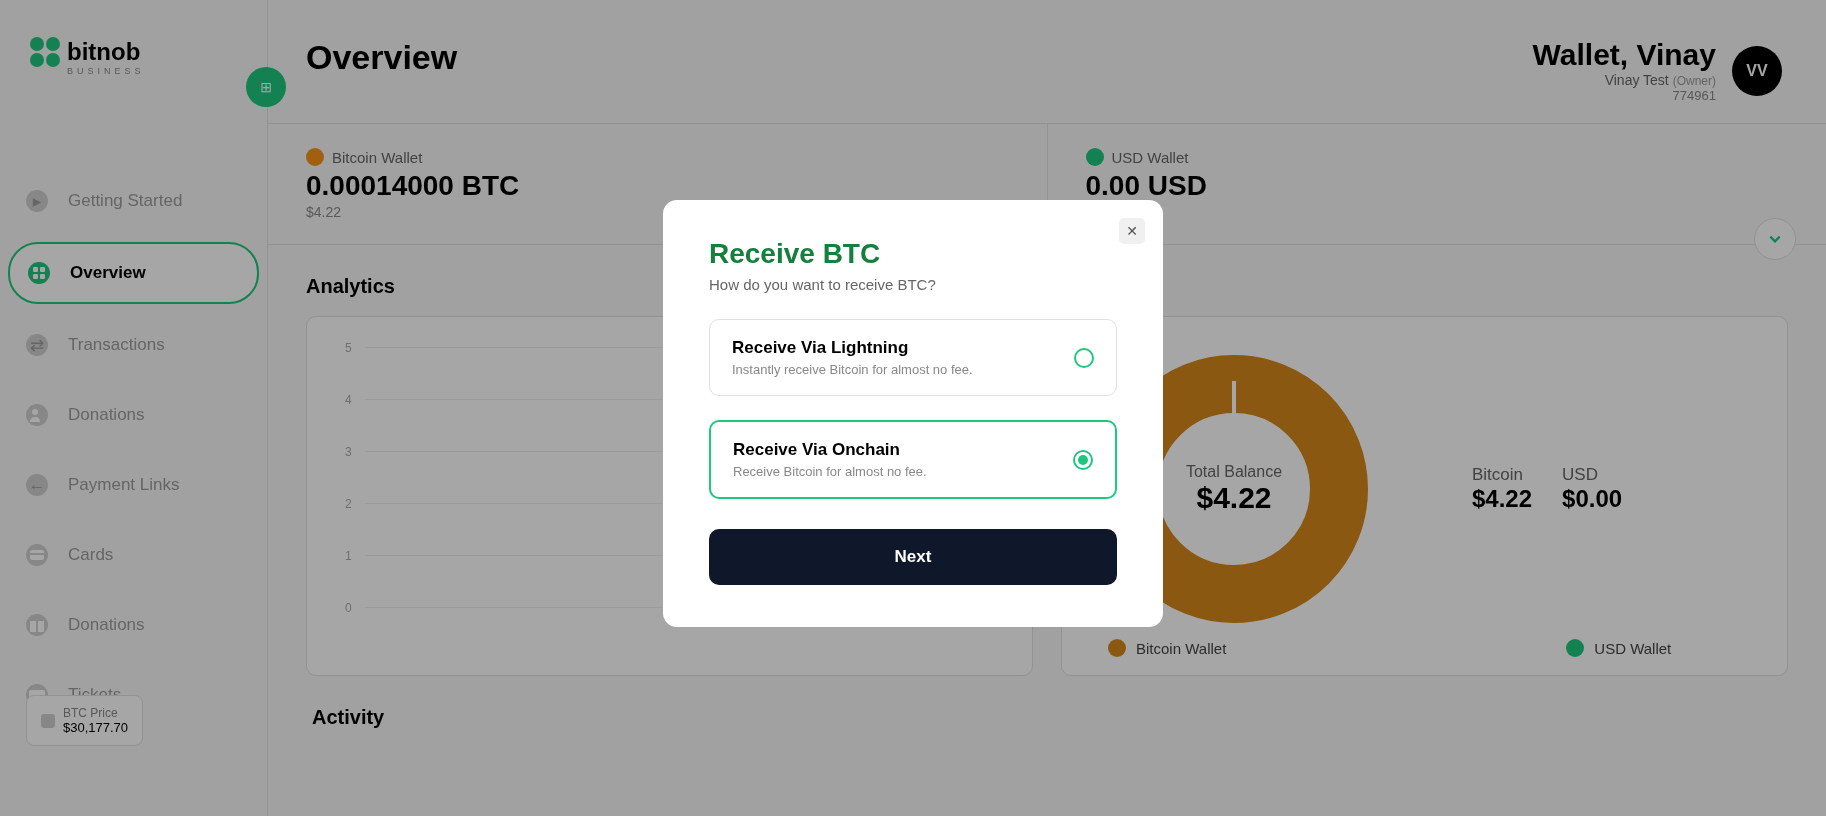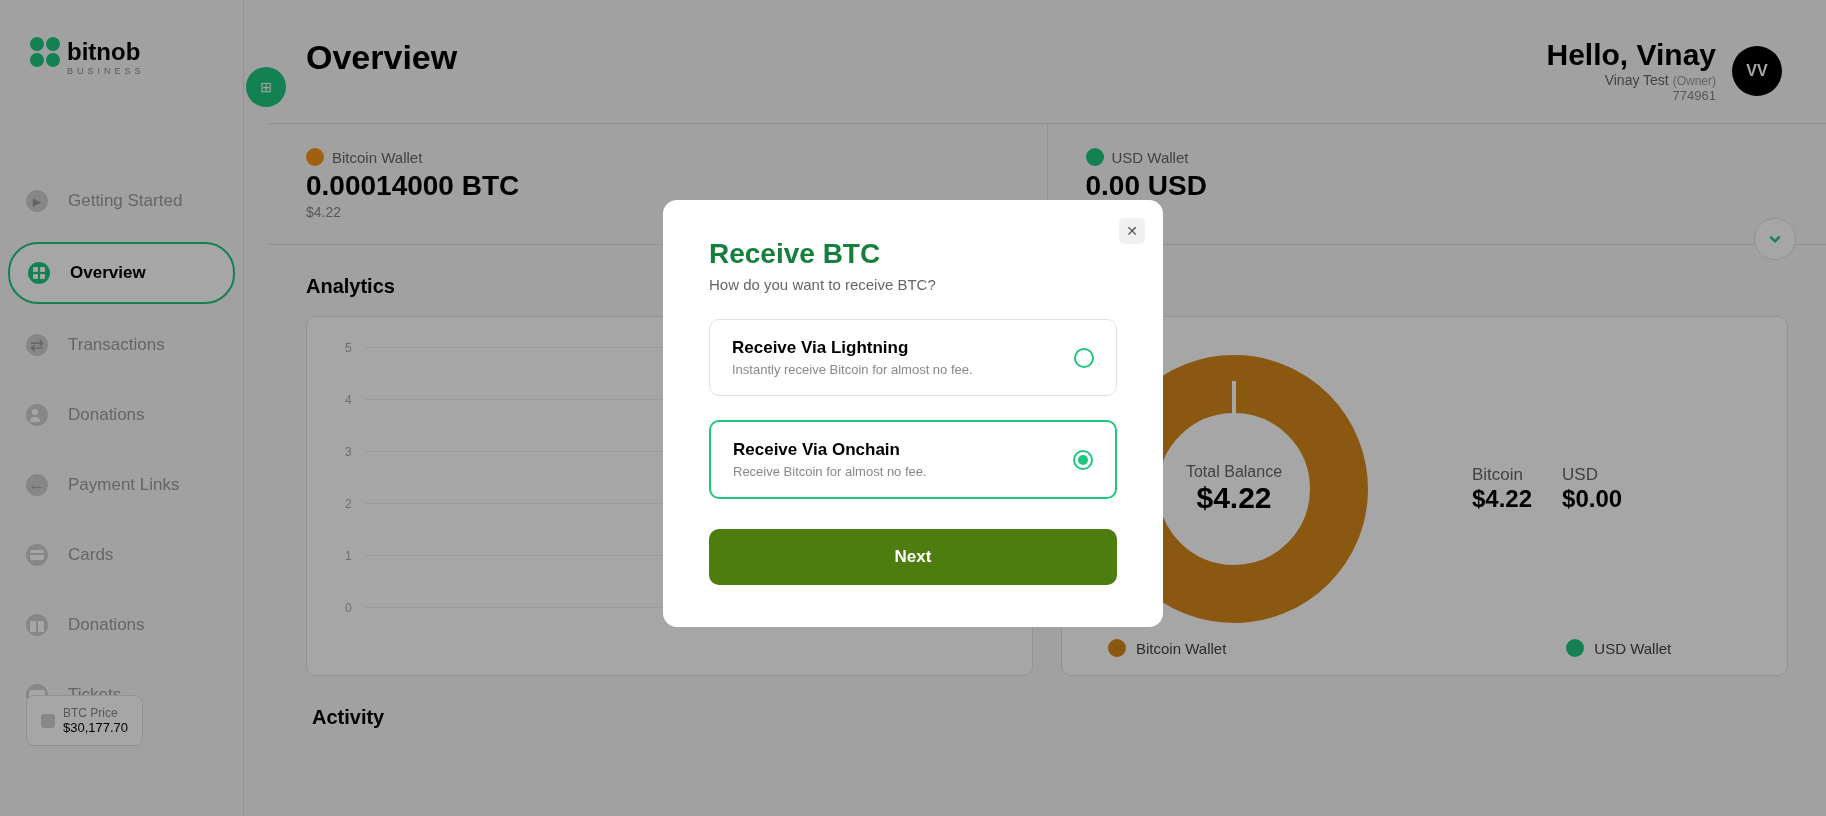--- a/index.html
+++ b/index.html
@@ -1,18 +1,18 @@
 <!DOCTYPE html>
 <html><head>
   <meta charset="utf-8">
   <style>
     * { margin: 0; padding: 0; box-sizing: border-box; font-family: -apple-system, BlinkMacSystemFont, 'Segoe UI', sans-serif; }
     body { width: 1826px; height: 816px; background: #f8f8f8; position: relative; overflow: hidden; }
     
-    .sidebar { position: absolute; left: 0; top: 0; width: 244px; height: 100%; background: #f8f8f8; border-right: 1px solid #e0e0e0; }
+    .sidebar { position: absolute; left: 0; top: 0; width: 268px; height: 100%; background: #f8f8f8; border-right: 1px solid #e0e0e0; }
     .logo { padding: 30px 0 0 29px; }
     .logo svg { width: 130px; height: 48px; }
     
     .nav { margin-top: 90px; padding: 0 8px; }
     .nav-item { display: flex; align-items: center; padding: 18px 18px; border-radius: 30px; margin-bottom: 12px; cursor: pointer; color: #9b9b9b; font-size: 17px; }
     .nav-item.active { background: #fff; color: #000; font-weight: 600; border: 2px solid #1fc77e; }
     .nav-item .nav-icon { width: 22px; height: 22px; border-radius: 50%; background: #d0d0d0; margin-right: 20px; display: flex; align-items: center; justify-content: center; flex-shrink: 0; }
     .nav-item.active .nav-icon { background: #1fc77e; }
     
     .btc-price-box { position: absolute; bottom: 70px; left: 26px; border: 1px solid #e0e0e0; border-radius: 8px; padding: 10px 14px; display: flex; align-items: center; gap: 8px; background: #fff; }
@@ -77,21 +77,21 @@
     .modal { position: absolute; top: 200px; left: 50%; transform: translateX(-50%); width: 500px; background: #fff; border-radius: 14px; padding: 38px 46px 42px 46px; z-index: 11; }
     .modal-close { position: absolute; top: 18px; right: 18px; width: 26px; height: 26px; border-radius: 5px; background: #f0f0f0; display: flex; align-items: center; justify-content: center; cursor: pointer; font-size: 14px; color: #555; }
     .modal-title { font-size: 28px; font-weight: 700; color: #15803d; margin-bottom: 6px; }
     .modal-sub { font-size: 15px; color: #666; margin-bottom: 26px; }
     .option { border: 1px solid #e0e0e0; border-radius: 10px; padding: 18px 22px; display: flex; justify-content: space-between; align-items: center; margin-bottom: 24px; cursor: pointer; }
     .option.selected { border: 2px solid #1fc77e; }
     .option-title { font-size: 17px; font-weight: 600; color: #000; margin-bottom: 4px; }
     .option-desc { font-size: 13px; color: #888; }
     .radio { width: 20px; height: 20px; border-radius: 50%; border: 2px solid #1fc77e; display: flex; align-items: center; justify-content: center; }
     .radio.checked::after { content: ''; width: 10px; height: 10px; border-radius: 50%; background: #1fc77e; }
-    .next-btn { width: 100%; padding: 18px; background: #4d7c0f; color: #fff; border: none; border-radius: 10px; font-size: 17px; font-weight: 600; cursor: pointer; margin-top: 6px; }
+    .next-btn { width: 100%; padding: 18px; background: #0f172a; color: #fff; border: none; border-radius: 10px; font-size: 17px; font-weight: 600; cursor: pointer; margin-top: 6px; }
   </style>
 </head>
 <body>
 
 <div class="sidebar">
   <div class="logo">
     <svg viewBox="0 0 130 48">
       <circle cx="8" cy="14" r="7" fill="#1fc77e"></circle>
       <circle cx="24" cy="14" r="7" fill="#1fc77e"></circle>
       <circle cx="8" cy="30" r="7" fill="#1fc77e"></circle>
@@ -174,21 +174,21 @@
 
 <div class="sidebar-toggle">
   <span>⊞</span>
 </div>
 
 <div class="main">
   <div class="header">
     <div class="page-title">Overview</div>
     <div class="user-block">
       <div class="user-text">
-        <div class="greeting">Hello, Vinay</div>
+        <div class="greeting">Wallet, Vinay</div>
         <div class="user-sub">
           <span>Vinay Test</span>
           <span class="role">(Owner)</span>
         </div>
         <div class="user-id">774961</div>
       </div>
       <div class="avatar">VV</div>
     </div>
   </div>
 

